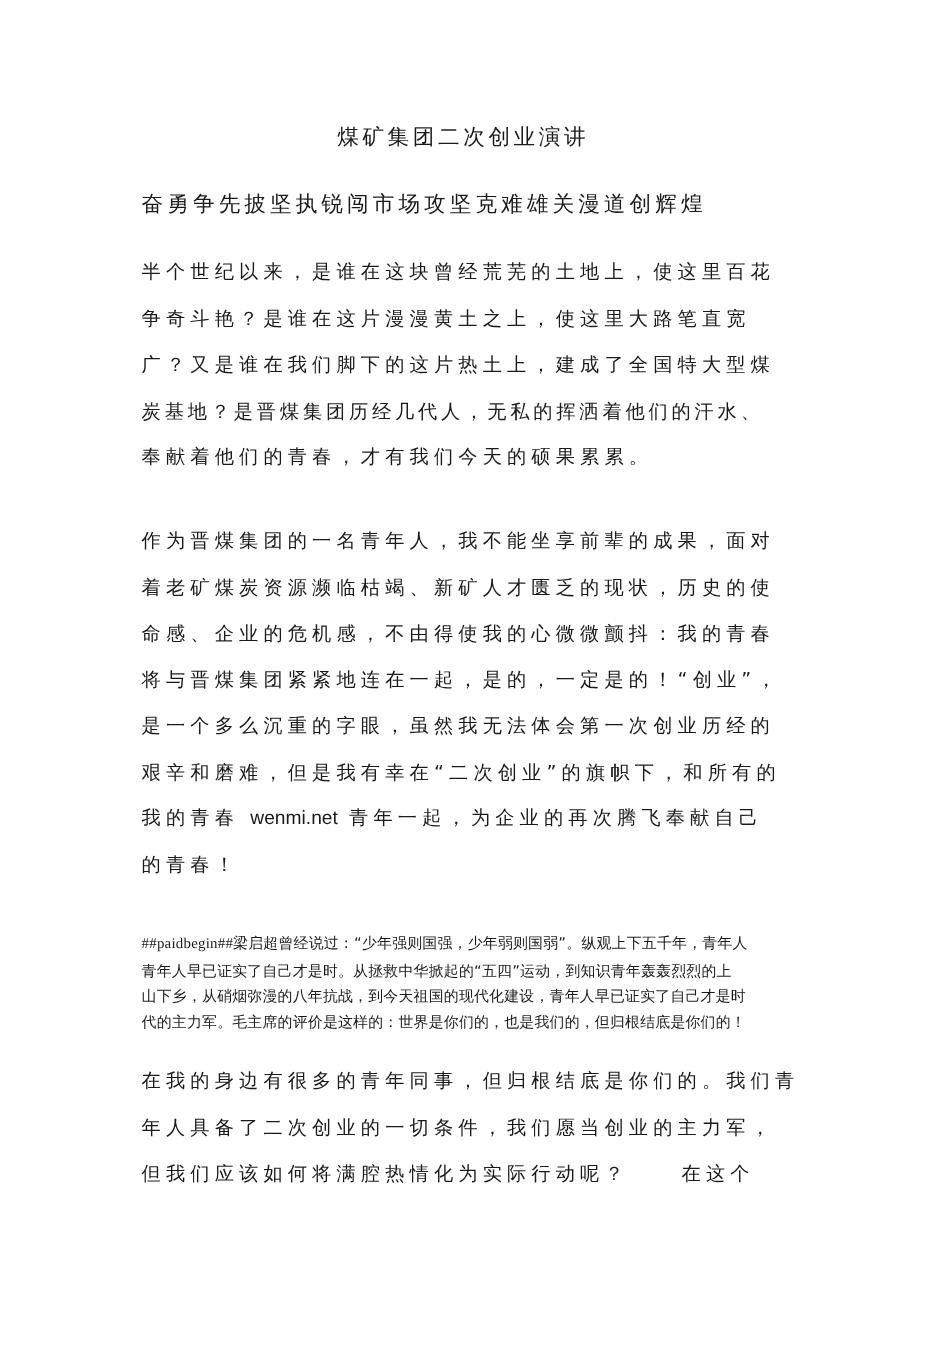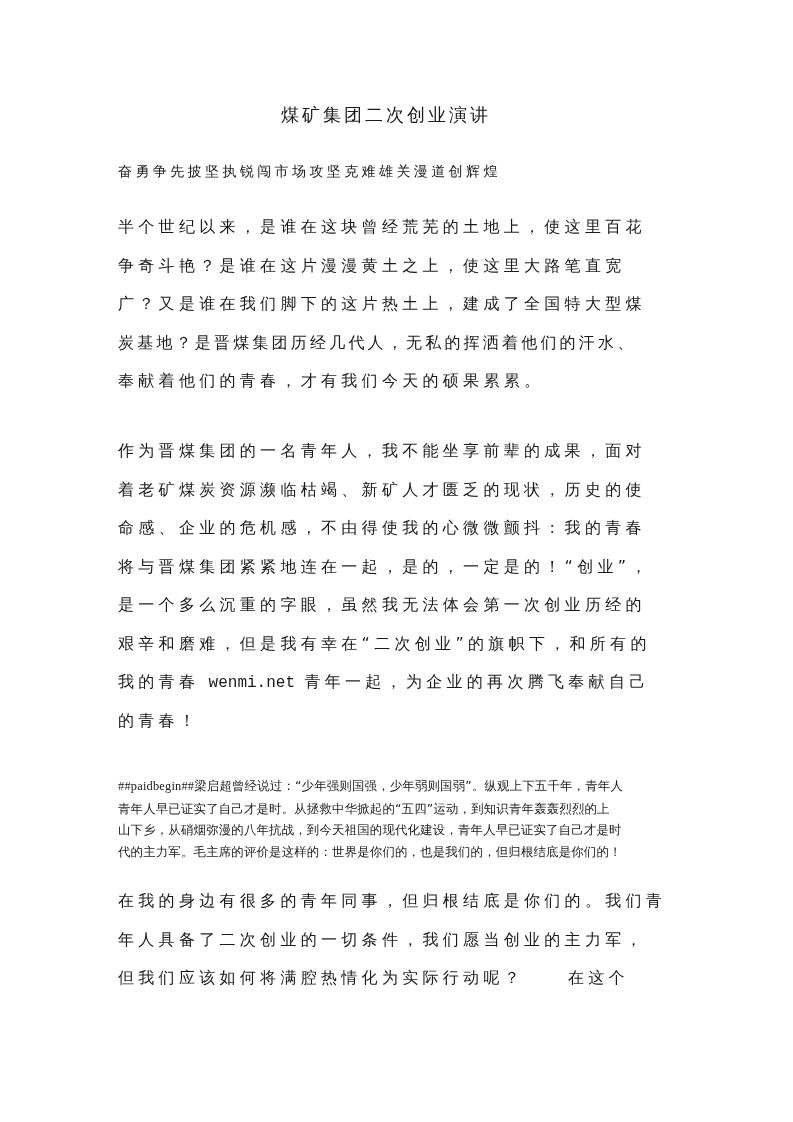--- a/index.html
+++ b/index.html
@@ -8,28 +8,28 @@
       font-family: "DejaVu Sans", "Liberation Sans", sans-serif; color: #1a1a1a;
     }
     .page { position: absolute; left: 0; top: 0; width: 793px; height: 1122px; }
     .title {
       position: absolute; left: 0; width: 736px; top: 102px;
       text-align: center; font-size: 18px; letter-spacing: 3px; line-height: 26px;
       padding-left: 36px; box-sizing: border-box;
     }
     .subtitle {
       position: absolute; left: 118px; top: 157px; width: 600px;
-      font-size: 14px; letter-spacing: 3.4px; line-height: 28px; white-space: nowrap;
+      font-size: 18px; letter-spacing: 3.4px; line-height: 28px; white-space: nowrap;
     }
     .para {
       position: absolute; left: 118px; width: 560px;
       font-size: 16px; letter-spacing: 4.3px; line-height: 38.5px;
     }
     .para .line { display: block; white-space: nowrap; height: 38.5px; }
-    .latin { font-family: Liberation Mono, monospace; letter-spacing: 0; }
+    .latin { font-family: Liberation Sans, sans-serif; letter-spacing: 0; }
     .p1 { top: 208px; }
     .p2 { top: 432px; }
     .paid {
       position: absolute; left: 118px; width: 560px; top: 775px;
       font-size: 12.4px; line-height: 21.5px; letter-spacing: 0.2px;
     }
     .paid .line { display: block; white-space: nowrap; }
     .paid .marker { font-family: Liberation Serif, serif; }
     .p3 { top: 882px; }
     .gap { display: inline-block; width: 44px; }

